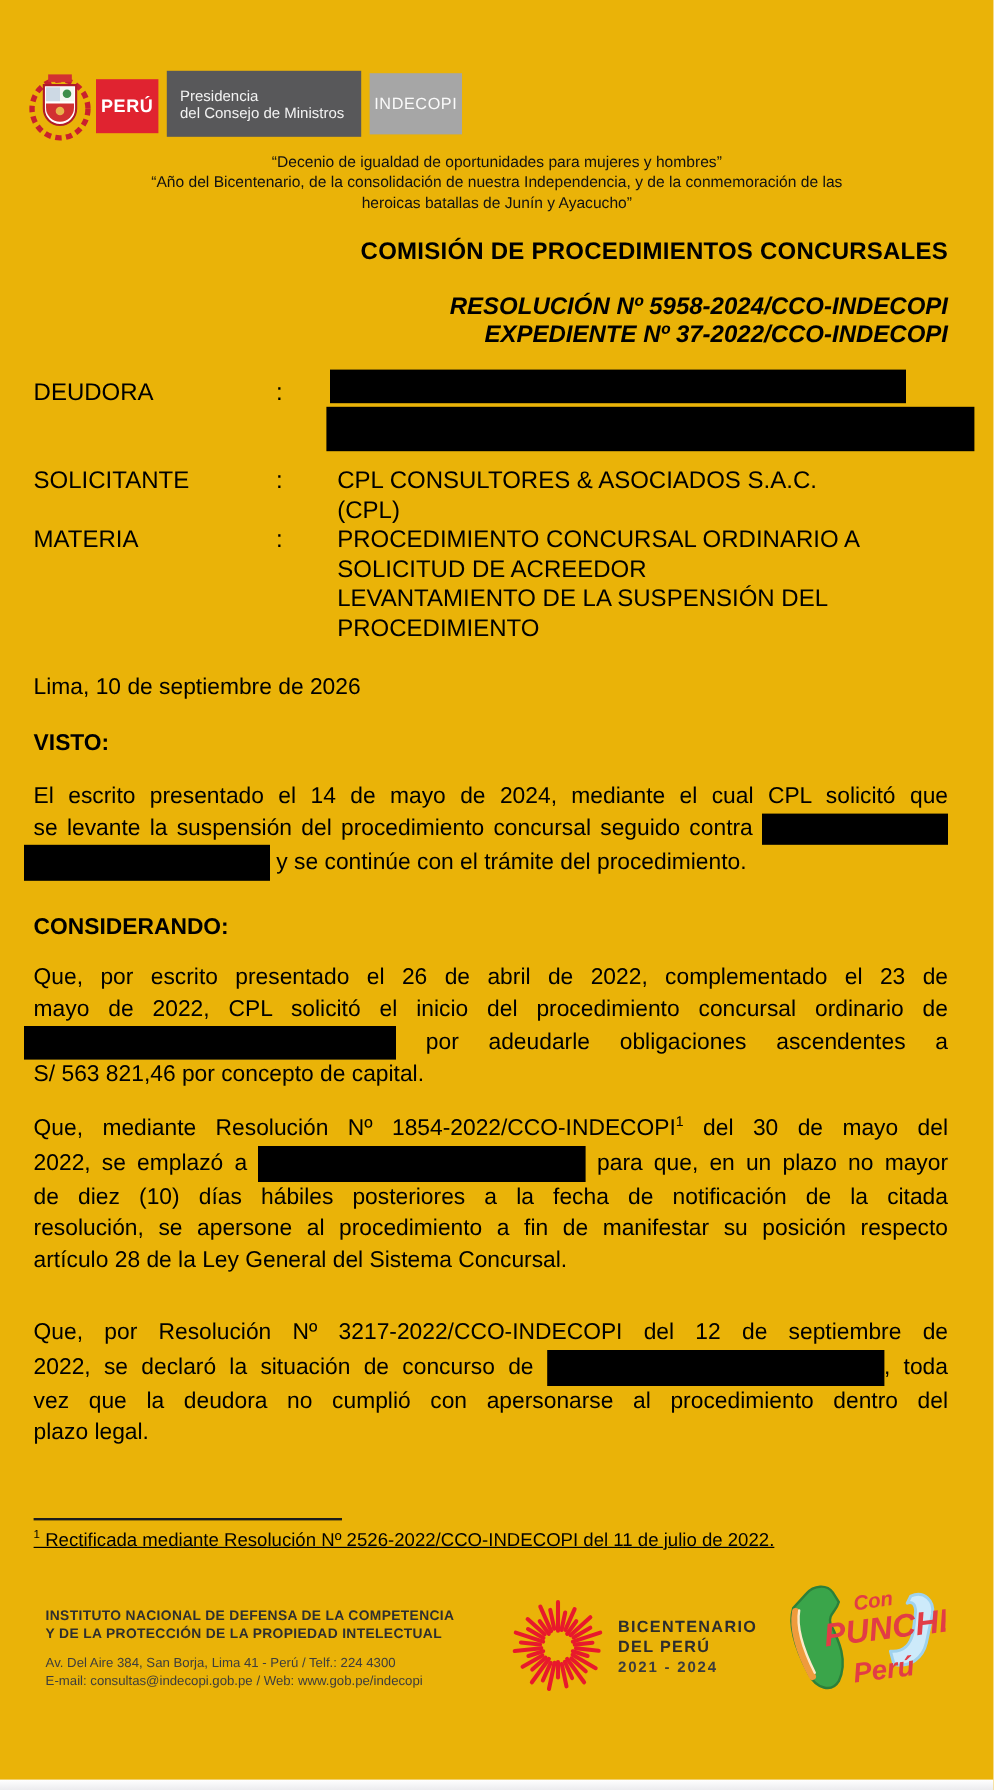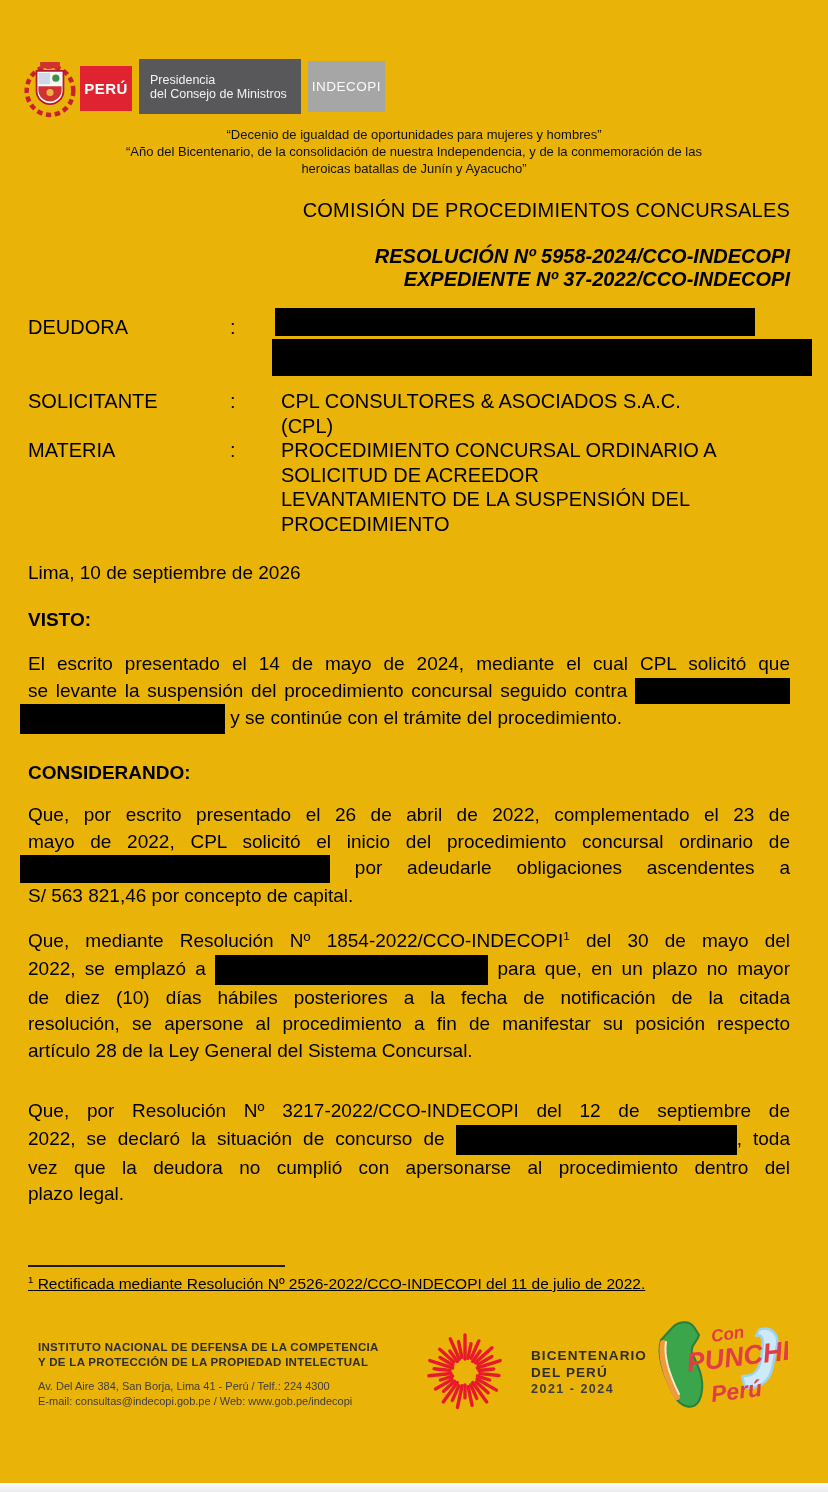--- a/index.html
+++ b/index.html
@@ -31,21 +31,21 @@
     display:flex; align-items:center; justify-content:center;
     font-size:13.5px; letter-spacing:0.5px; color:#fafafa;
   }
 
   
   .mottos { position:absolute; top:126px; left:0; width:828px; text-align:center;
             font-size:13px; line-height:17px; color:#111; }
 
   
   .commission-title { position:absolute; top:199px; left:28px; width:762px;
-    text-align:right; font-weight:normal; font-size:20px; letter-spacing:0.2px; }
+    text-align:right; font-weight:bold; font-size:20px; letter-spacing:0.2px; }
   .res-block { position:absolute; top:245px; left:28px; width:762px;
     text-align:right; font-weight:bold; font-size:20px; line-height:22.5px;font-style:italic; }
 
   
   .parties { position:absolute; top:308px; left:28px; width:792px;
     font-weight:normal; font-size:20px; }
   .party-row { display:grid; grid-template-columns:202px 51px 1fr; }
   .party-row .plabel, .party-row .pcolon { line-height:24.5px; }
   .party-row.first .plabel, .party-row.first .pcolon { padding-top:7px; }
   .pvalue .tl { line-height:24.5px; }
@@ -64,21 +64,21 @@
   
   .footnote-rule { position:absolute; top:1265px; left:28px; width:257px; border-top:2px solid #1c1c1c; }
   .footnote { position:absolute; top:1273px; left:28px; width:770px; font-size:15.5px; line-height:21px;text-decoration:underline; }
 
   
   .footer-left { position:absolute; left:38px; top:1340px; }
   .f-bold { font-size:11.5px; font-weight:bold; line-height:15px; letter-spacing:0.3px; color:#2e2e2e; }
   .f-addr { margin-top:9px; font-size:11px; line-height:15px; color:#3d3d3d; }
 
   .bicentenario { position:absolute; left:424px; top:1330px; display:flex; align-items:center; }
-  .bic-text { margin-left:25px; font-weight:bold; color:#2d2d2d; }
+  .bic-text { margin-left:9px; font-weight:bold; color:#2d2d2d; }
   .bic-l1, .bic-l2 { font-size:13.5px; letter-spacing:1.1px; line-height:17px; }
   .bic-l3 { font-size:12.5px; letter-spacing:1.5px; line-height:17px; color:#3c3c3c; }
 
   .punche { position:absolute; left:646px; top:1310px; }
 </style>
 </head>
 <body>
 
 <div class="page">
 

